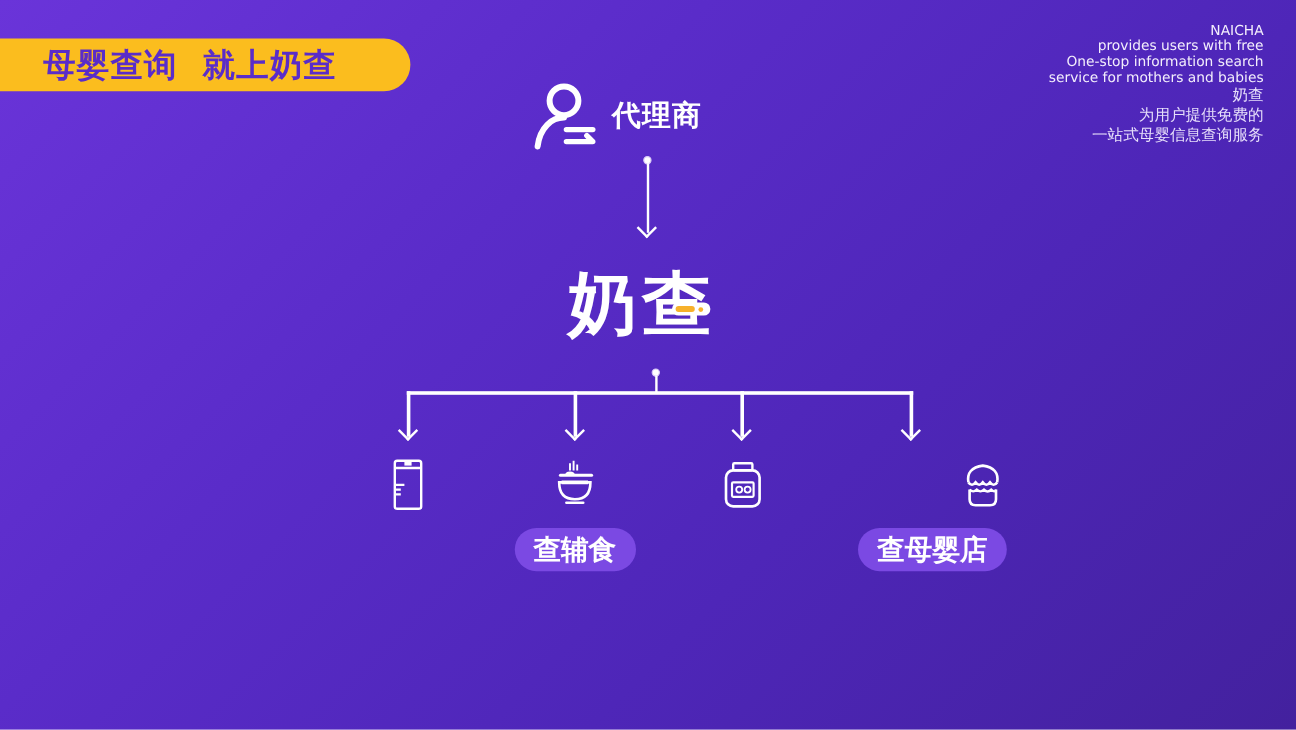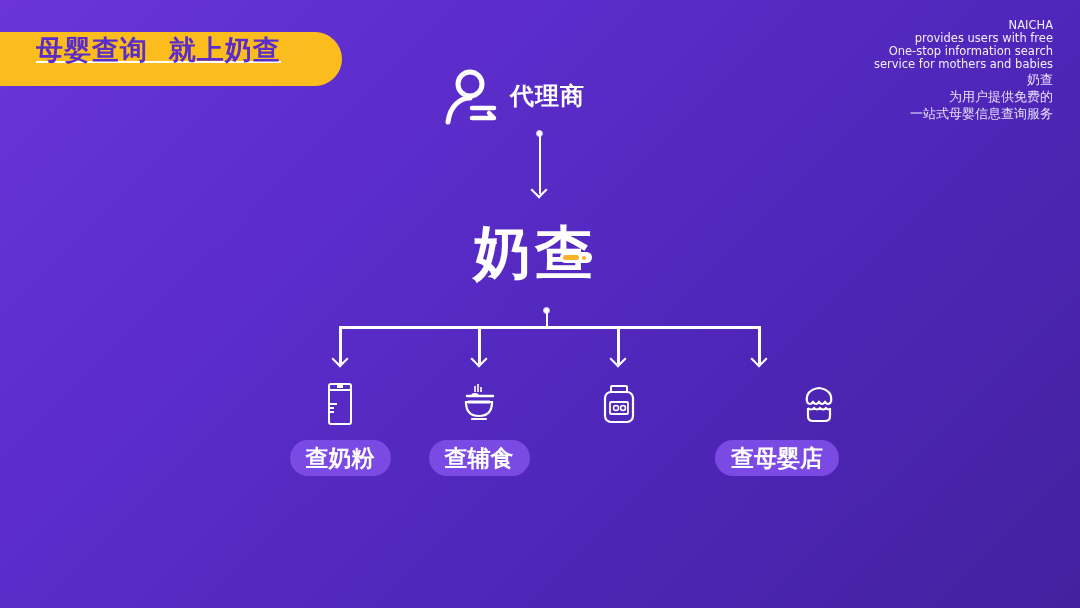--- a/index.html
+++ b/index.html
@@ -3,23 +3,23 @@
 <meta charset="utf-8">
 <style>
   html, body { margin:0; padding:0; }
   body {
     width:1080px; height:608px; overflow:hidden; position:relative;
     background: linear-gradient(135deg, #6a34d9 0%, #5a2cc9 35%, #4e26b8 65%, #43219e 100%);
     font-family: "DejaVu Sans", "Liberation Sans", sans-serif;
     color:#fff;
   }
   .banner {
-    position:absolute; left:0; top:32px; width:342px; height:54px;
+    position:absolute; left:0; top:32px; width:342px; height:44px;
     background:#fbbd1e; border-radius:0 27px 27px 0;
-    display:flex; align-items:flex-start;text-decoration:underline;
+    display:flex; align-items:center;
   }
   .banner-text {
     margin-left:36px; font-size:27px; font-weight:bold; color:#5a2cc9;
     letter-spacing:1px; white-space:pre;
   }
   .tagline {
     position:absolute; right:27px; top:19px; text-align:right;
     font-size:11.5px; line-height:13px; color:#f3eefc;
   }
   .tagline .en { font-weight:normal; }
@@ -107,21 +107,20 @@
 <div class="arrowhead" style="left:612px;top:353px;"></div>
 <div class="arrowhead" style="left:753px;top:353px;"></div>
 
 <div class="cat" style="left:280px;">
   <svg class="cat-icon" viewBox="0 0 40 48">
     <rect x="9" y="4" width="22" height="40" rx="2" fill="none" stroke="#fff" stroke-width="2"></rect>
     <line x1="9" y1="10" x2="31" y2="10" stroke="#fff" stroke-width="2"></line>
     <rect x="17" y="5" width="6" height="3" fill="#fff"></rect>
     <path d="M9 24 H17 M9 28 H14 M9 32 H14" stroke="#fff" stroke-width="1.8"></path>
   </svg>
-  <div class="pill">查奶粉</div>
 </div>
 
 <div class="cat" style="left:419px;">
   <svg class="cat-icon" viewBox="0 0 40 48">
     <path d="M16 6 V12 M19 4 V12 M22 7 V12" stroke="#fff" stroke-width="1.6"></path>
     <path d="M8 16 H34" stroke="#fff" stroke-width="2.5" stroke-linecap="round"></path>
     <path d="M12 16 Q12 13 16 13 Q20 13 20 16" fill="#fff"></path>
     <path d="M7 22 H33 Q33 36 20 36 Q7 36 7 22 Z" fill="none" stroke="#fff" stroke-width="2.2"></path>
     <path d="M9 22 H31" stroke="#fff" stroke-width="3"></path>
     <path d="M13 39 H27" stroke="#fff" stroke-width="2.2" stroke-linecap="round"></path>

